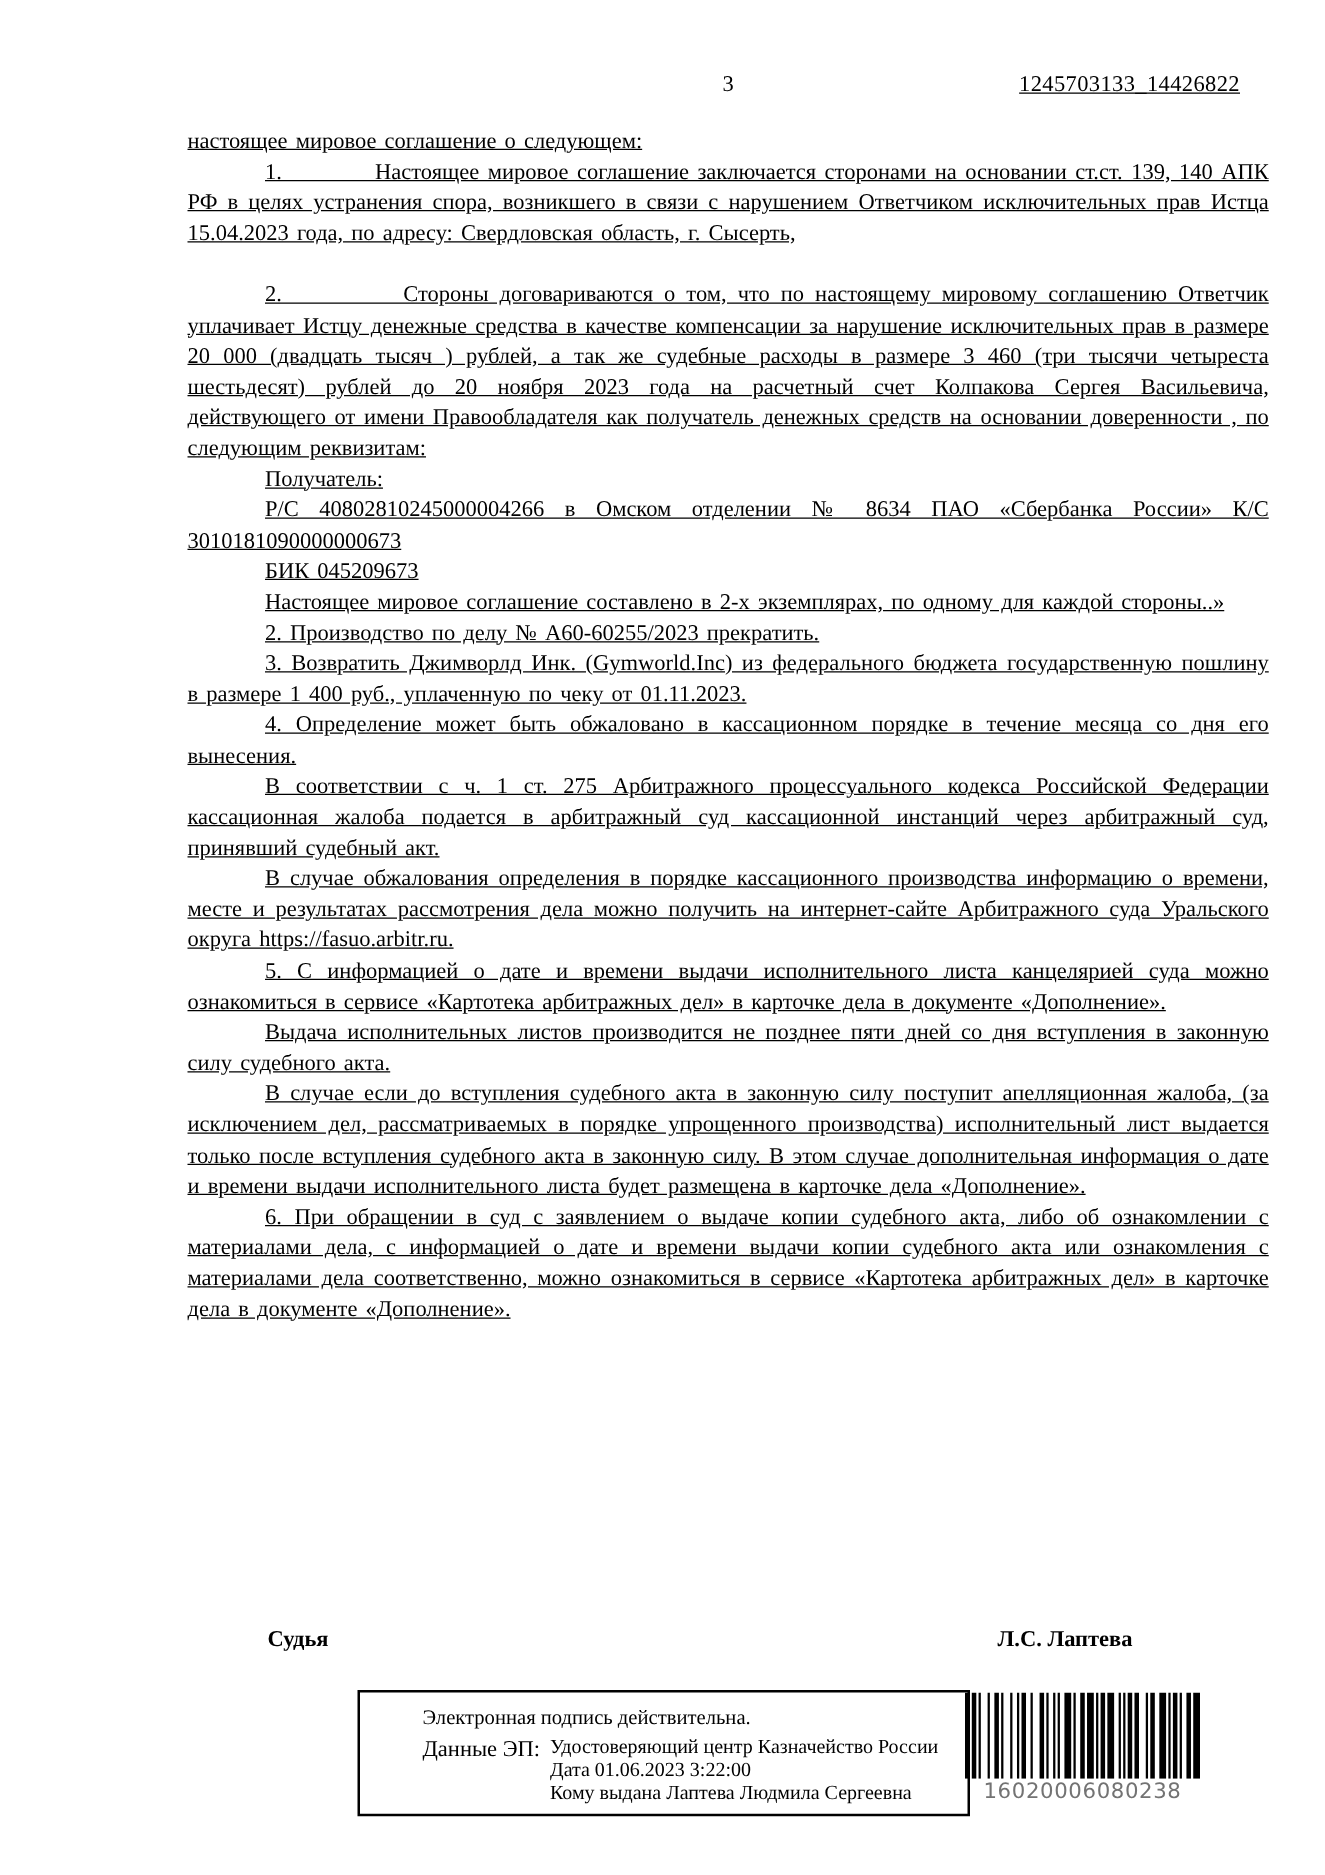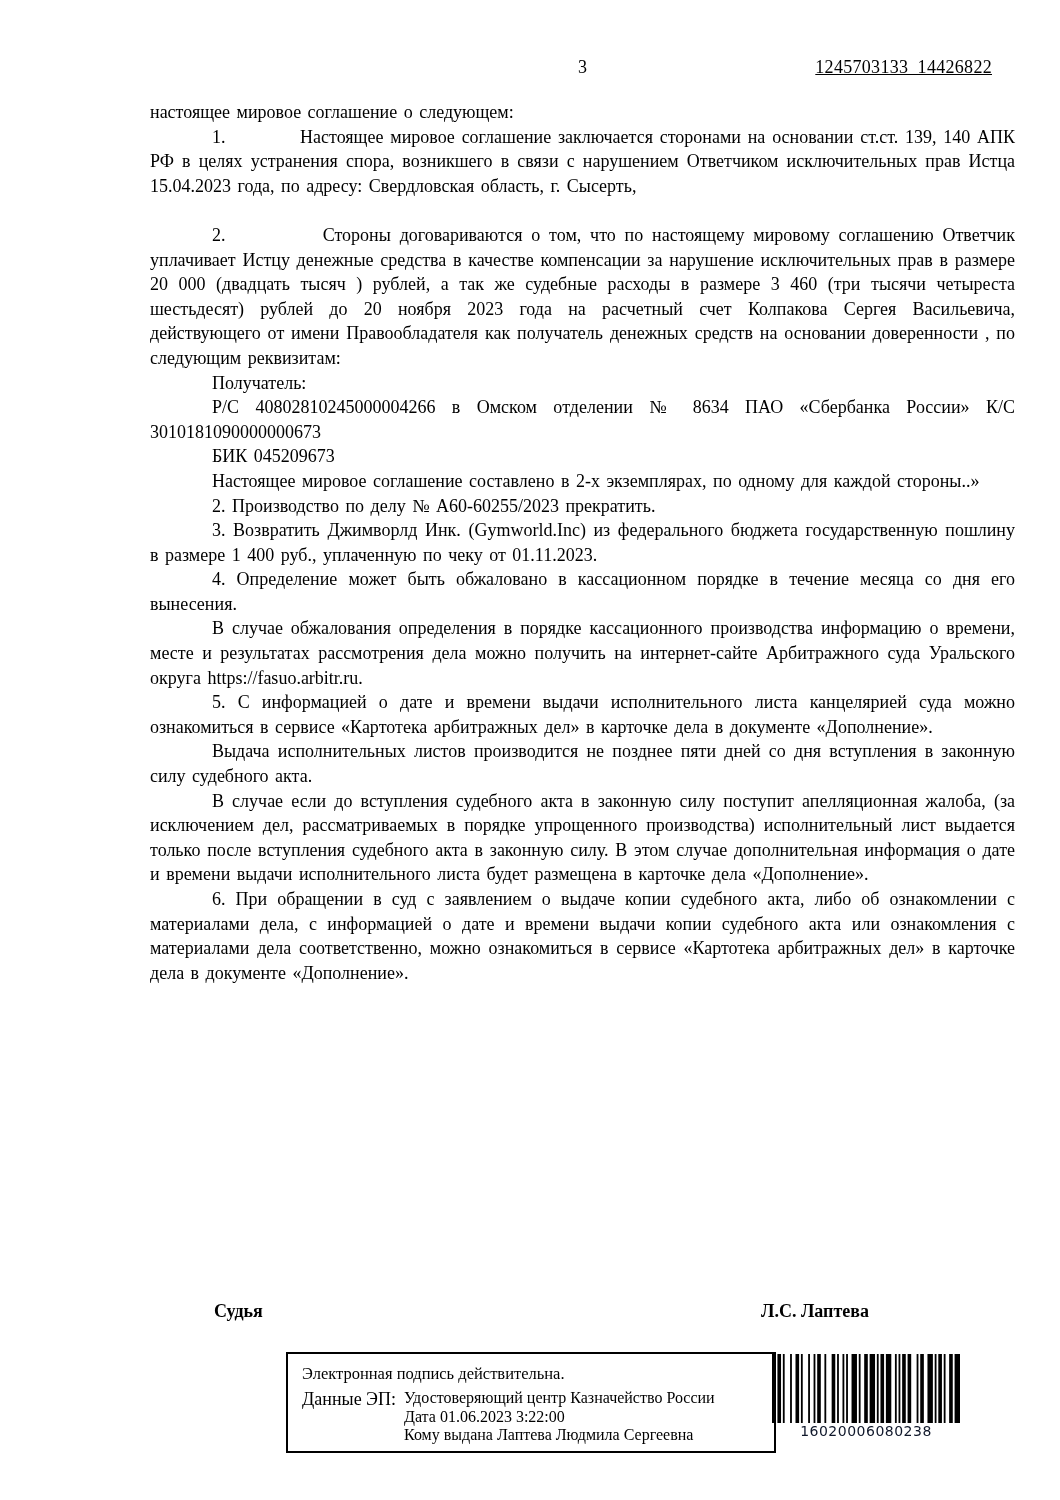--- a/index.html
+++ b/index.html
@@ -32,65 +32,66 @@
   .body-text {
     position: absolute;
     top: 100px;
     left: 150px;
     width: 865px;
     font-size: 18px;
     line-height: 24.6px;
     text-align: justify;
     word-spacing: 2px;
   }
-  .para { margin: 0; text-indent: 62px; }
+  .para { margin: 0; text-indent: 62px; text-decoration: underline; }
   .para.no-indent { text-indent: 0; }
   .para.gap-before { margin-top: 24.6px; }
   .sig-row {
     position: absolute;
     top: 1301px;
     left: 150px;
     width: 865px;
     font-size: 18px;
     font-weight: bold;
   }
   .sig-role { position: absolute; left: 64px; top: 0; }
-  .sig-name { position: absolute; left: 611px; top: 0; }
+  .sig-name { position: absolute; left: 648px; top: 0; }
   .esign-box {
     position: absolute;
     left: 286px;
     top: 1352px;
     width: 490px;
     height: 101px;
     border: 2px solid #000000;
     box-sizing: border-box;
     background: #ffffff;
+    padding-left: 36px;
   }
   .esign-valid {
     margin: 10px 0 0 14px;
     font-size: 16.5px;
     white-space: nowrap;
   }
   .esign-row { display: flex; margin: 5px 0 0 14px; }
   .esign-label { font-size: 18px; width: 102px; flex: 0 0 102px; white-space: nowrap; }
   .esign-details { font-size: 16px; line-height: 18.5px; white-space: nowrap; }
   .barcode-wrap {
     position: absolute;
     left: 772px;
     top: 1354px;
     width: 188px;
     text-align: center;
   }
   .barcode-bars { display: block; }
   .barcode-number {
     font-family: "DejaVu Sans", sans-serif;
-    font-size: 14px;
+    font-size: 17px;
     letter-spacing: 0.5px;
     margin-top: 0px;
-    color: #0f172a;
+    color: #737373;
   }
 </style>
 </head>
 <body>
 
 <div class="page">
 
   <div class="page-number">3</div>
   <div class="doc-id">1245703133_14426822</div>
 
@@ -98,20 +99,21 @@
     <p class="para no-indent">настоящее мировое соглашение о следующем:</p>
     <p class="para">1.&nbsp;&nbsp;&nbsp;&nbsp;&nbsp;&nbsp;&nbsp;&nbsp;&nbsp;&nbsp; Настоящее мировое соглашение заключается сторонами на основании ст.ст. 139, 140 АПК РФ в целях устранения спора, возникшего в связи с нарушением Ответчиком исключительных прав Истца 15.04.2023 года, по адресу: Свердловская область, г. Сысерть,</p>
     <p class="para gap-before">2.&nbsp;&nbsp;&nbsp;&nbsp;&nbsp;&nbsp;&nbsp;&nbsp;&nbsp;&nbsp; Стороны договариваются о том, что по настоящему мировому соглашению Ответчик уплачивает Истцу денежные средства в качестве компенсации за нарушение исключительных прав в размере 20 000 (двадцать тысяч ) рублей, а так же судебные расходы в размере 3 460 (три тысячи четыреста шестьдесят) рублей до 20 ноября 2023 года на расчетный счет Колпакова Сергея Васильевича, действующего от имени Правообладателя как получатель денежных средств на основании доверенности , по следующим реквизитам:</p>
     <p class="para">Получатель:</p>
     <p class="para">Р/С 40802810245000004266 в Омском отделении № 8634 ПАО «Сбербанка России» К/С 3010181090000000673</p>
     <p class="para">БИК 045209673</p>
     <p class="para">Настоящее мировое соглашение составлено в 2-х экземплярах, по одному для каждой стороны..»</p>
     <p class="para">2. Производство по делу № А60-60255/2023 прекратить.</p>
     <p class="para">3. Возвратить Джимворлд Инк. (Gymworld.Inc) из федерального бюджета государственную пошлину в размере 1 400 руб., уплаченную по чеку от 01.11.2023.</p>
     <p class="para">4. Определение может быть обжаловано в кассационном порядке в  течение месяца со дня его вынесения.</p>
+    <p class="para">В соответствии с ч. 1 ст. 275 Арбитражного процессуального кодекса Российской Федерации кассационная жалоба подается  в арбитражный суд кассационной инстанций через арбитражный суд, принявший судебный акт.</p>
     <p class="para">В случае обжалования определения в порядке кассационного производства информацию о времени, месте и результатах рассмотрения дела можно получить на интернет-сайте Арбитражного суда Уральского округа https://fasuo.arbitr.ru.</p>
     <p class="para">5. С информацией о дате и времени выдачи исполнительного листа канцелярией суда можно ознакомиться в сервисе «Картотека арбитражных дел» в карточке дела в документе «Дополнение».</p>
     <p class="para">Выдача исполнительных листов производится не позднее пяти дней со дня вступления в законную силу судебного акта.</p>
     <p class="para">В случае если до вступления судебного акта в законную силу поступит апелляционная жалоба, (за исключением дел, рассматриваемых в порядке упрощенного производства) исполнительный лист выдается только после вступления судебного акта в законную силу. В этом случае дополнительная информация о дате и времени выдачи исполнительного листа будет размещена в карточке дела «Дополнение».</p>
     <p class="para">6. При обращении в суд с заявлением о выдаче копии судебного акта, либо об ознакомлении с материалами дела, с информацией о дате и времени выдачи копии судебного акта или ознакомления с материалами дела соответственно, можно ознакомиться в сервисе «Картотека арбитражных дел» в карточке дела в документе «Дополнение».</p>
   </div>
 
   <div class="sig-row">
     <span class="sig-role">Судья</span>
     <span class="sig-name">Л.С. Лаптева</span>

